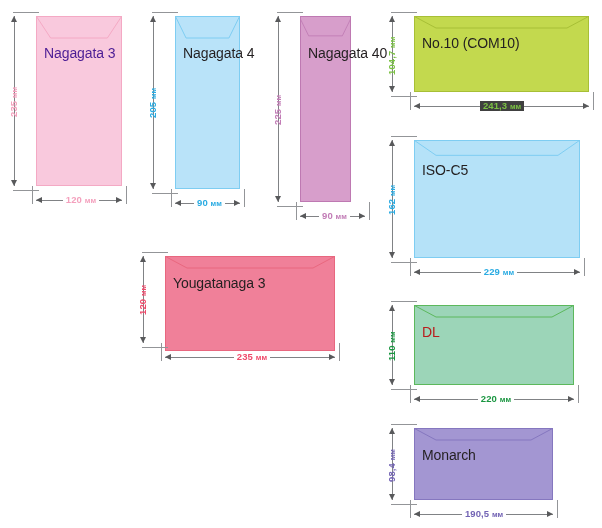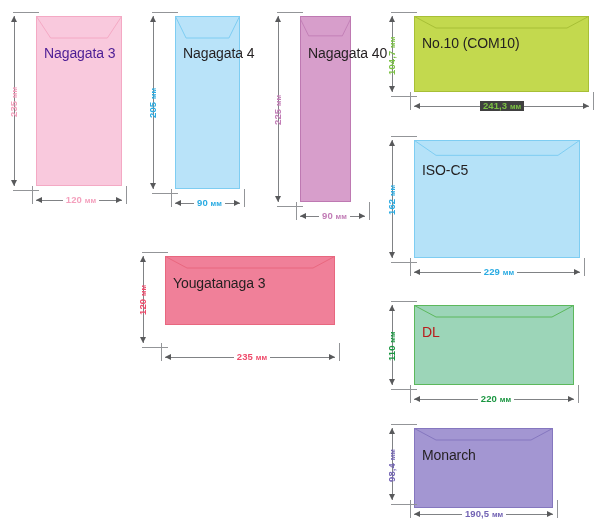--- a/index.html
+++ b/index.html
@@ -155,21 +155,21 @@
     <div class="arrow down" style="left: 275px; top: 196px;"></div>
     <div class="ext-line" style="left: 277px; top: 12px; width: 26px; height: 1px;"></div>
     <div class="ext-line" style="left: 277px; top: 206px; width: 26px; height: 1px;"></div>
     <div class="dim-text vert" style="color: rgb(194, 124, 182); left: 273px; top: 124.6px;">225 <span class="unit">мм</span></div>
     <div class="dim-h" style="left: 300px; top: 216px; width: 65px;"></div>
     <div class="arrow left" style="left: 300px; top: 213px;"></div>
     <div class="arrow right" style="left: 359px; top: 213px;"></div>
     <div class="ext-line" style="left: 296px; top: 202px; width: 1px; height: 18px;"></div>
     <div class="ext-line" style="left: 369px; top: 202px; width: 1px; height: 18px;"></div>
     <div class="dim-text" style="color: rgb(194, 124, 182); background: rgb(255, 255, 255); padding: 0px 3px; left: 319px; top: 211px;">90 <span class="unit">мм</span></div>
-    <div class="env-group" style="left: 165px; top: 256px; width: 170px; height: 69px;">
+    <div class="env-group" style="left: 165px; top: 256px; width: 170px; height: 95px;">
       <div class="env-body" style="background: rgb(240, 128, 153); border: 1px solid rgb(232, 103, 127);"></div>
       <svg class="env-flap" width="170" height="14" viewBox="0 0 170 14">
         <path d="M 0.5 0.5 L 22 12 L 148 12 L 169.5 0.5" fill="none" stroke="#e8677f" stroke-width="1"></path>
       </svg>
       <div class="env-label" style="left: 8px; top: 20px; color: rgb(35, 31, 32);">Yougatanaga 3</div>
     </div>
     <div class="dim-v" style="left: 143px; top: 256px; height: 87px;"></div>
     <div class="arrow up" style="left: 140px; top: 256px;"></div>
     <div class="arrow down" style="left: 140px; top: 337px;"></div>
     <div class="ext-line" style="left: 142px; top: 252px; width: 26px; height: 1px;"></div>
@@ -231,21 +231,21 @@
     <div class="arrow down" style="left: 389px; top: 379px;"></div>
     <div class="ext-line" style="left: 391px; top: 301px; width: 26px; height: 1px;"></div>
     <div class="ext-line" style="left: 391px; top: 389px; width: 26px; height: 1px;"></div>
     <div class="dim-text vert" style="color: rgb(26, 150, 65); left: 387px; top: 360.6px;">110 <span class="unit">мм</span></div>
     <div class="dim-h" style="left: 414px; top: 399px; width: 160px;"></div>
     <div class="arrow left" style="left: 414px; top: 396px;"></div>
     <div class="arrow right" style="left: 568px; top: 396px;"></div>
     <div class="ext-line" style="left: 410px; top: 385px; width: 1px; height: 18px;"></div>
     <div class="ext-line" style="left: 578px; top: 385px; width: 1px; height: 18px;"></div>
     <div class="dim-text" style="color: rgb(26, 150, 65); background: rgb(255, 255, 255); padding: 0px 3px; left: 477.8px; top: 394px;">220 <span class="unit">мм</span></div>
-    <div class="env-group" style="left: 414px; top: 428px; width: 139px; height: 80px;">
+    <div class="env-group" style="left: 414px; top: 428px; width: 139px; height: 72px;">
       <div class="env-body" style="background: rgb(163, 150, 210); border: 1px solid rgb(133, 119, 191);"></div>
       <svg class="env-flap" width="139" height="14" viewBox="0 0 139 14">
         <path d="M 0.5 0.5 L 22 12 L 117 12 L 138.5 0.5" fill="none" stroke="#8577bf" stroke-width="1"></path>
       </svg>
       <div class="env-label" style="left: 8px; top: 20px; color: rgb(35, 31, 32);">Monarch</div>
     </div>
     <div class="dim-v" style="left: 392px; top: 428px; height: 72px;"></div>
     <div class="arrow up" style="left: 389px; top: 428px;"></div>
     <div class="arrow down" style="left: 389px; top: 494px;"></div>
     <div class="ext-line" style="left: 391px; top: 424px; width: 26px; height: 1px;"></div>

